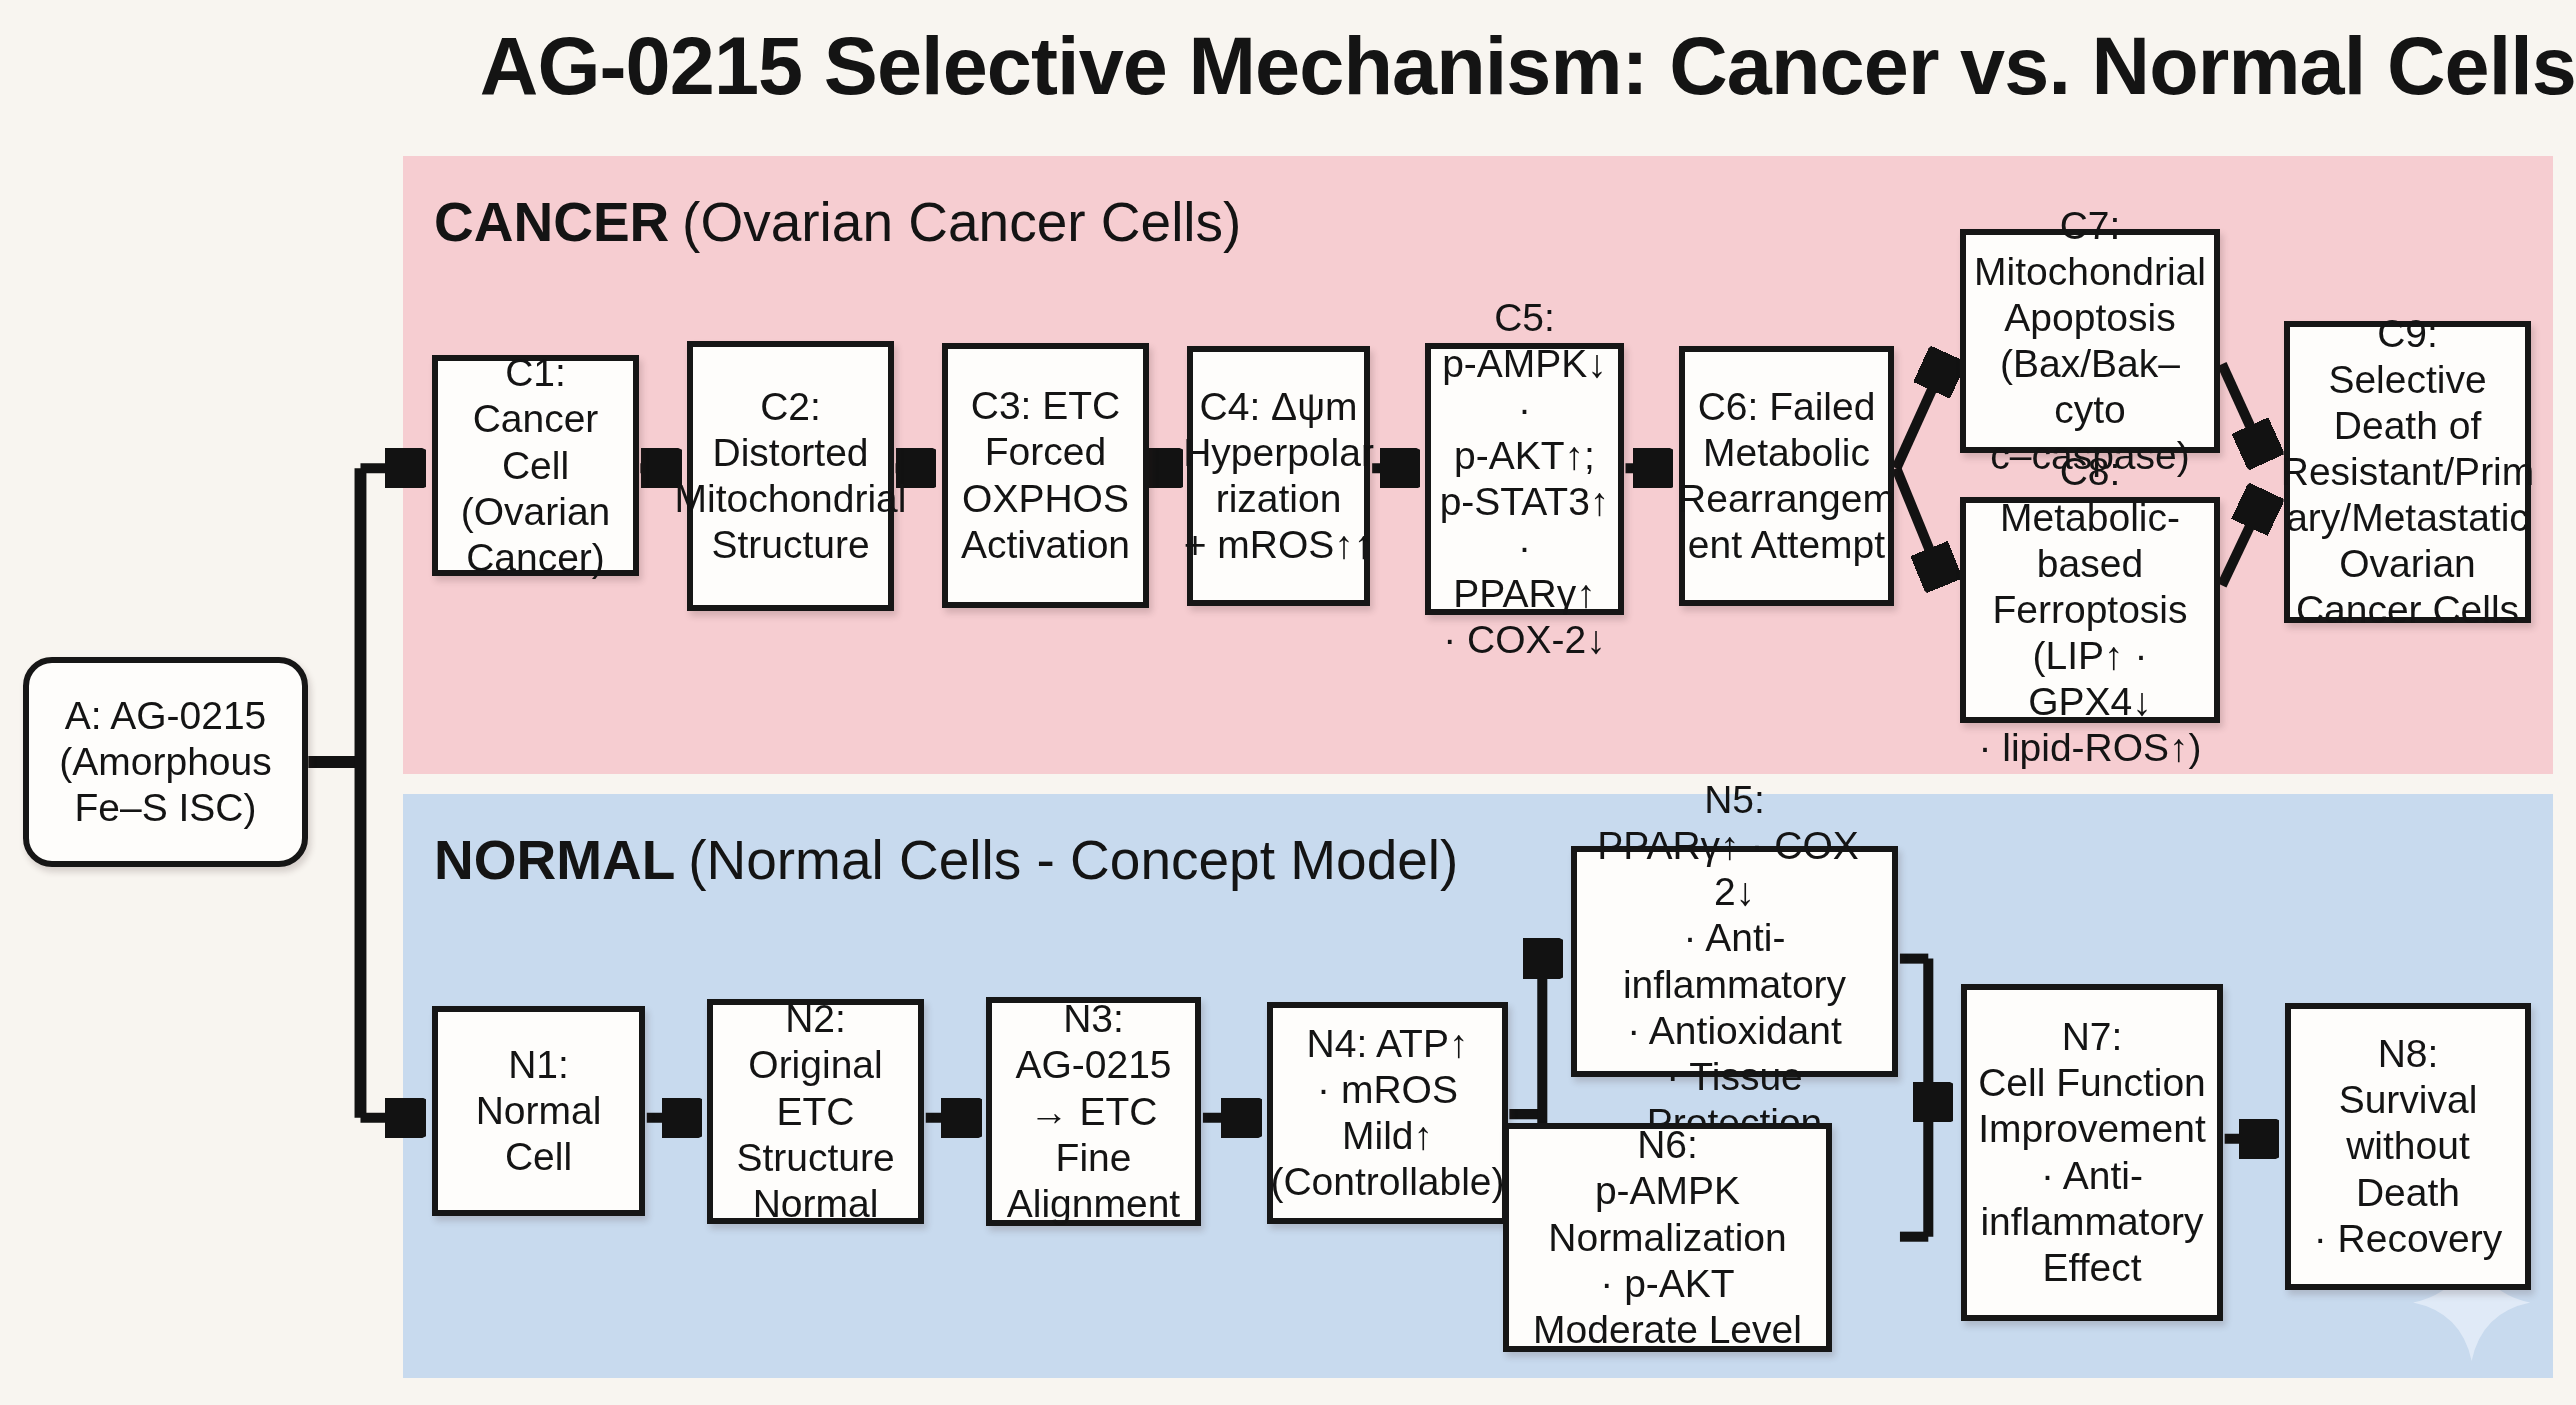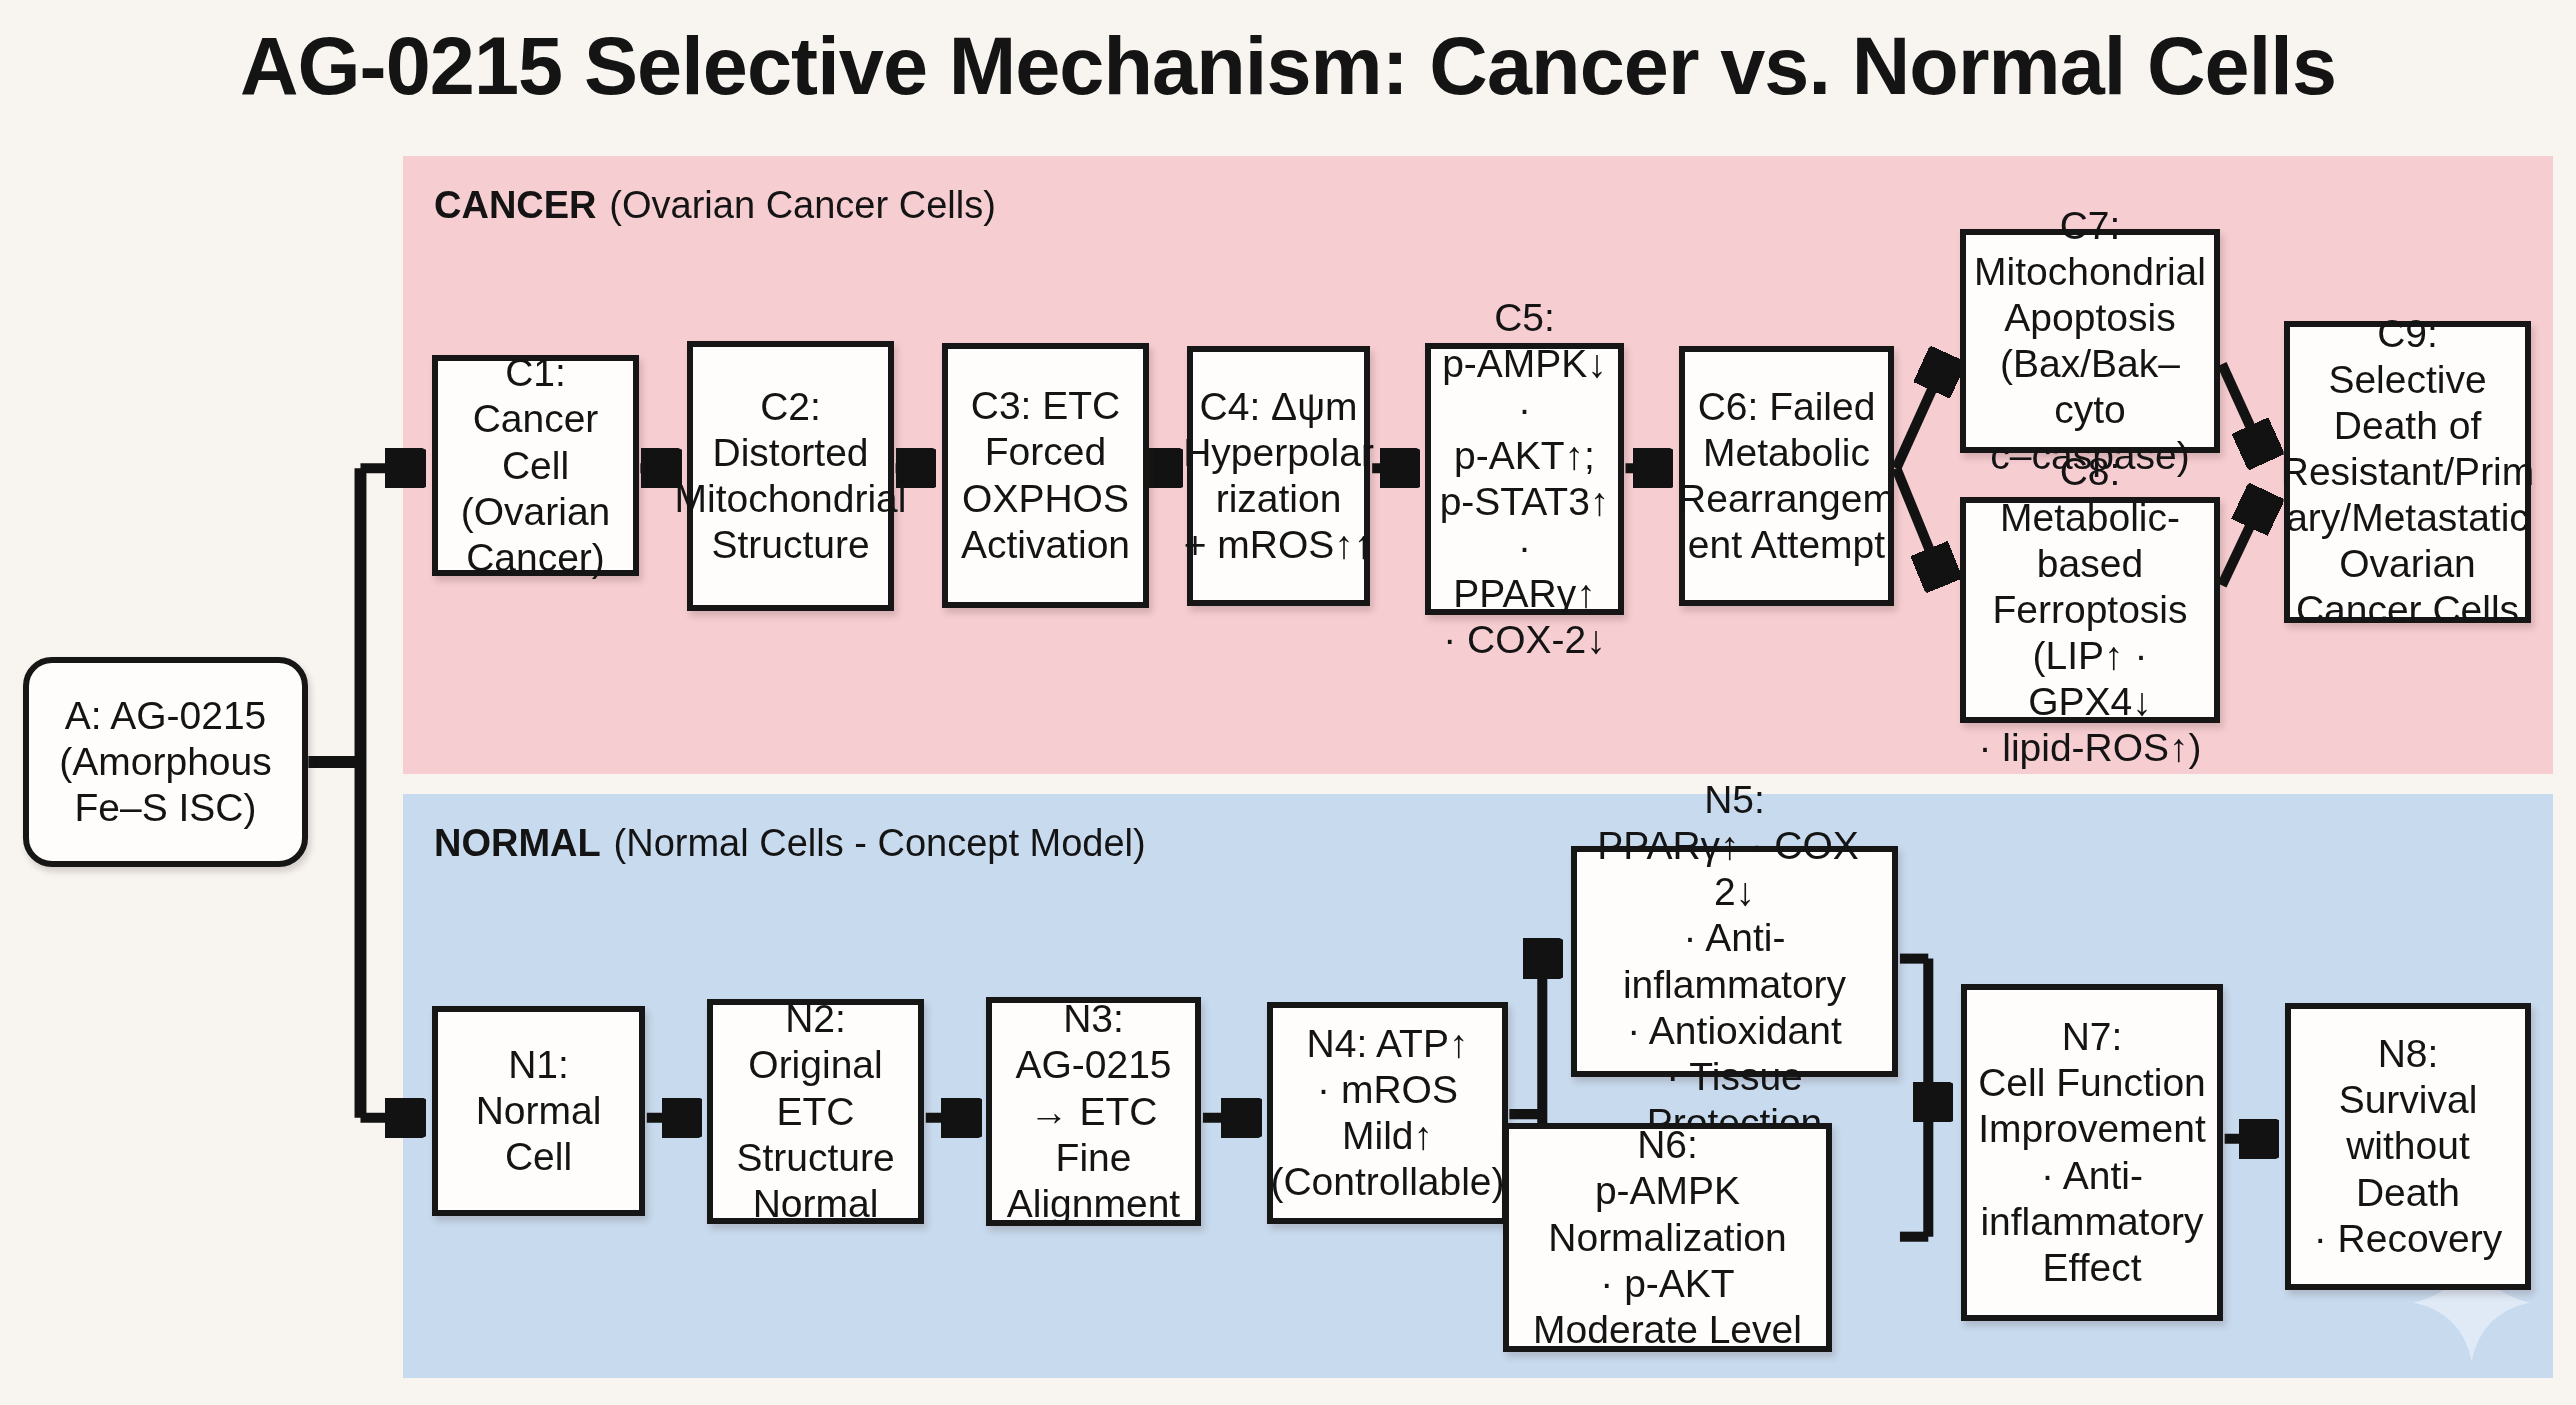--- a/index.html
+++ b/index.html
@@ -1,23 +1,23 @@
 <!DOCTYPE html>
 <html style="font-size:14.6px"><head>
 <meta charset="utf-8">
 <style>
   html,body{margin:0;padding:0;background:#e9e7e2;}
   #page{position:relative;width:2576px;height:1405px;background:#f8f5f0;overflow:hidden;
         font-family:"Liberation Sans","DejaVu Sans",sans-serif;color:#141414;}
-  #title{position:absolute;left:0;top:20px;width:2576px;text-align:center;
+  #title{position:absolute;left:0;top:20px;width:2576px;text-align:right;
          font-size:81px;font-weight:700;letter-spacing:-0.9px;}
   .panel{position:absolute;left:403px;width:2150px;}
   #panel-cancer{top:156px;height:618px;}
   #panel-normal{top:794px;height:584px;}
-  .panel-header{position:absolute;left:31px;top:28px;font-size:38px;white-space:nowrap;}
+  .panel-header{position:absolute;left:31px;top:34px;font-size:55px;white-space:nowrap;}
   .panel-header .hd-label{font-weight:700;}
   .panel-header .hd-sub{font-weight:400;margin-left:12.8px;}
   .node{position:absolute;box-sizing:border-box;background:#fefdfb;border:6.4px solid #161616;
         display:flex;align-items:center;justify-content:center;text-align:center;
         font-size:39px;line-height:1.18;white-space:pre-line;padding:3.7px;
         box-shadow:2.7px 4.6px 6.4px rgba(60,40,40,0.18);}
   
   #node-a {left:23px;  top:657px; width:285px;height:210px;border-radius:29px;}
   #node-c1{left:432px; top:355px; width:207px;height:221px;}
   #node-c2{left:687px; top:341px; width:207px;height:270px;}

